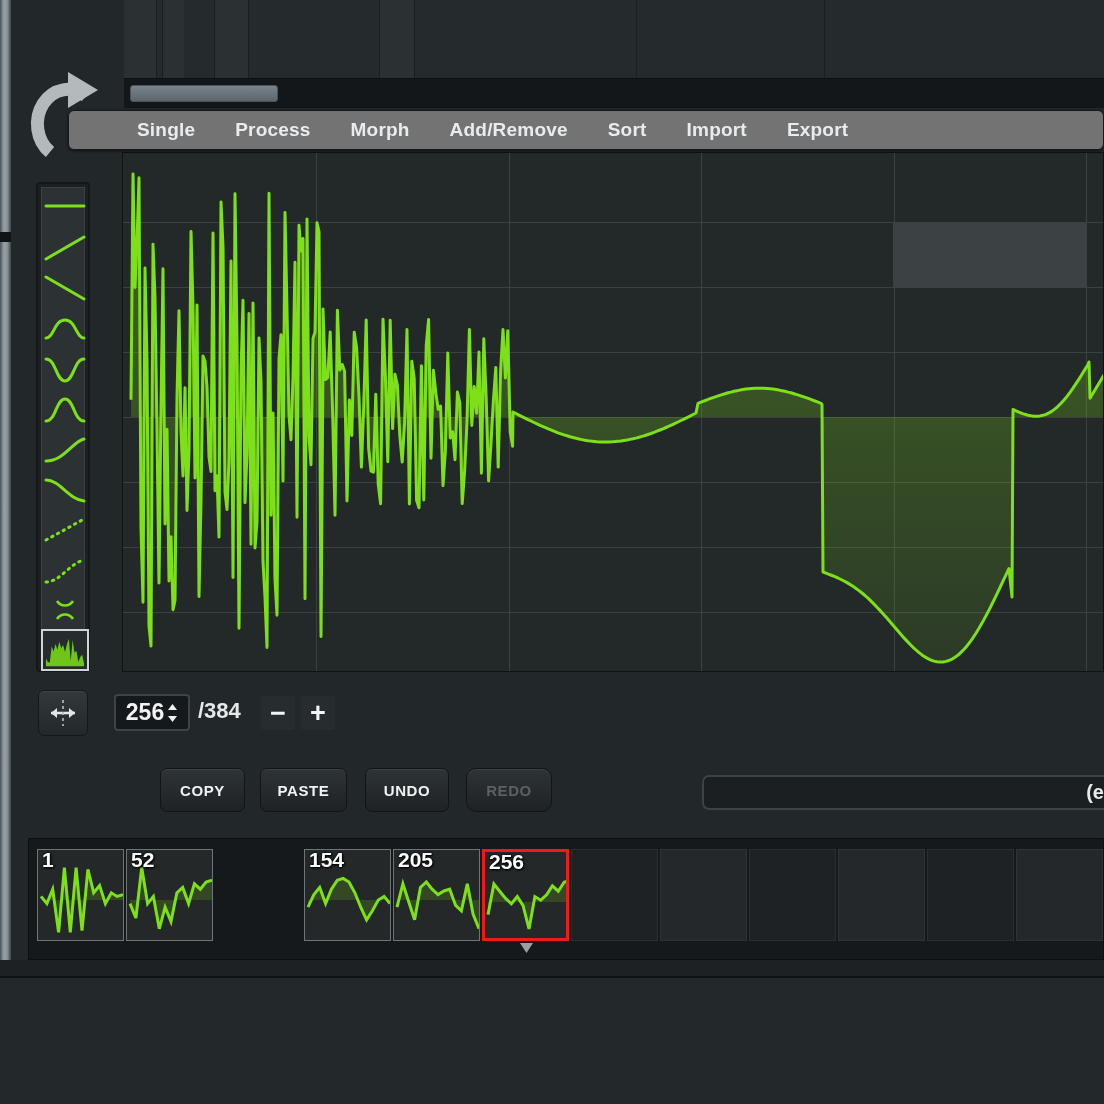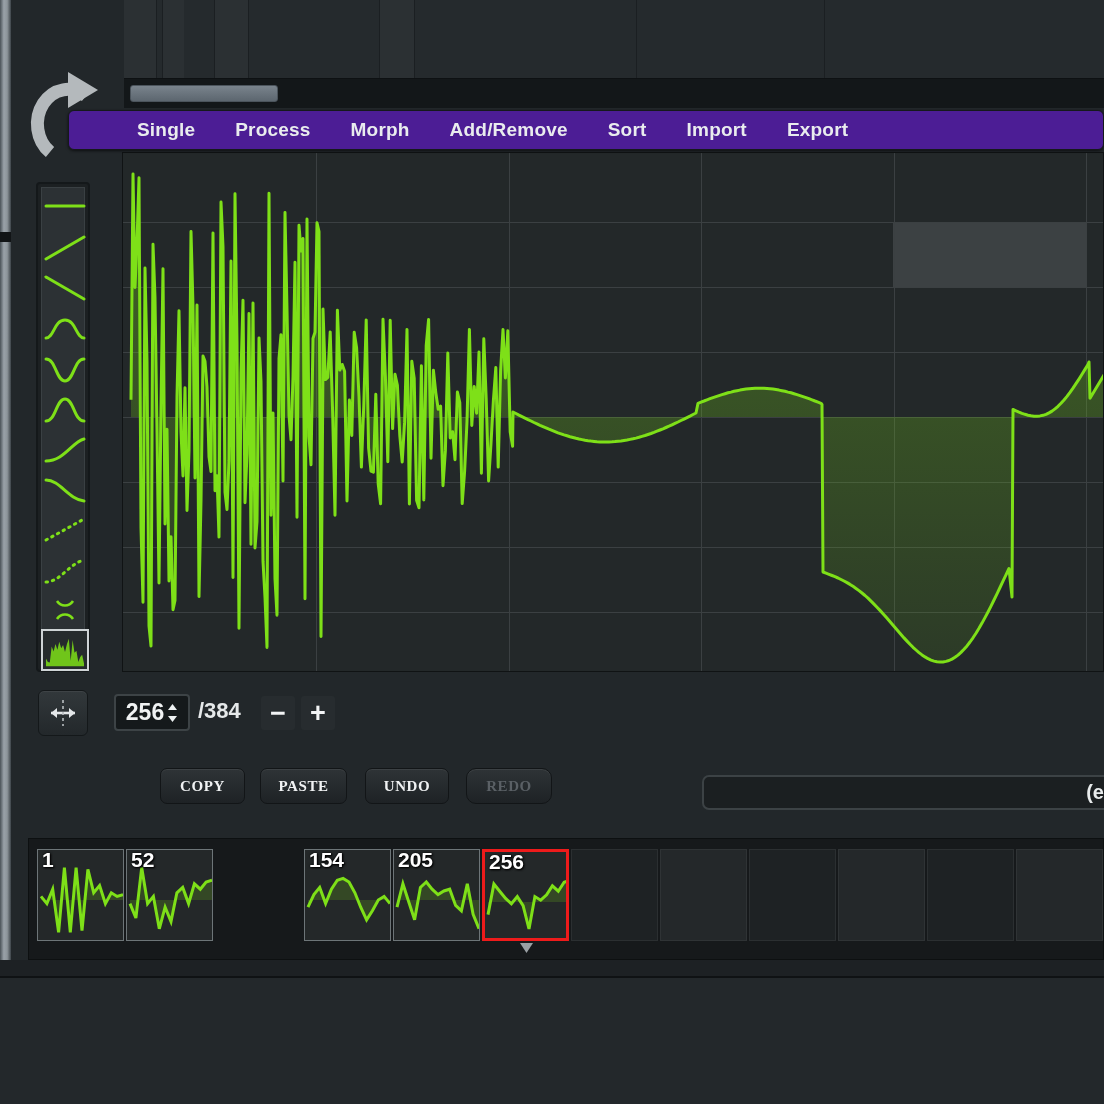--- a/index.html
+++ b/index.html
@@ -42,21 +42,21 @@
     background: linear-gradient(180deg,#79838c,#5c666f);
     border-radius: 3px; border: 1px solid #4b545c;
   }
 
   
   .refresh-arrow { position: absolute; left: 28px; top: 60px; width: 80px; height: 100px; }
 
   
   .menubar {
     position: absolute; left: 68px; top: 110px; width: 1036px; height: 40px;
-    background: #4c1d95;
+    background: #737373;
     border: 1px solid #15191b; border-radius: 6px;
     display: flex; align-items: center;
     box-shadow: 0 1px 3px rgba(0,0,0,.6);
     z-index: 6;
   }
   .menu-item {
     color: #e9ecee; font-size: 19px; font-weight: bold;
     padding: 0 20px; cursor: pointer; white-space: nowrap;
     letter-spacing: .2px;
   }
@@ -117,27 +117,26 @@
   .osc-line { display: flex; align-items: center; height: 26px; margin-bottom: 12px; }
   .osc-box {
     width: 17px; height: 17px; border-radius: 2px; margin-right: 11px;
     border: 1px solid #0f1214;
   }
   .osc-box.on { background: #3d6fc0; box-shadow: 0 0 0 1px #5b86d0 inset; }
   .osc-box.off { background: linear-gradient(180deg,#3b4245,#2a2f32); }
   .osc-label { color: #e6e9ea; font-size: 14px; font-weight: bold; letter-spacing: .4px; }
 
   .ed-btn {
-    position: absolute; top: 768px; height: 36px;
+    position: absolute; top: 768px; height: 44px;
     background: linear-gradient(180deg,#2e3336,#1e2225);
     border: 1px solid #121517; border-radius: 7px;
     display: flex; align-items: center; justify-content: center;
     color: #f0f2f3; font-size: 15px; font-weight: bold; letter-spacing: .6px;
     box-shadow: inset 0 1px 0 rgba(255,255,255,.07);
-    font-family: Liberation Serif, serif;
   }
   .ed-btn.disabled { color: #5a6065; border-radius: 10px; }
 
   .name-field {
     position: absolute; left: 702px; top: 775px; width: 410px; height: 35px;
     background: #1b1f21; border: 2px solid #3c4245; border-radius: 7px;
     display: flex; align-items: center; justify-content: flex-end;
     padding-right: 6px;
     color: #e8ebec; font-size: 20px; font-weight: bold; overflow: hidden;
   }

